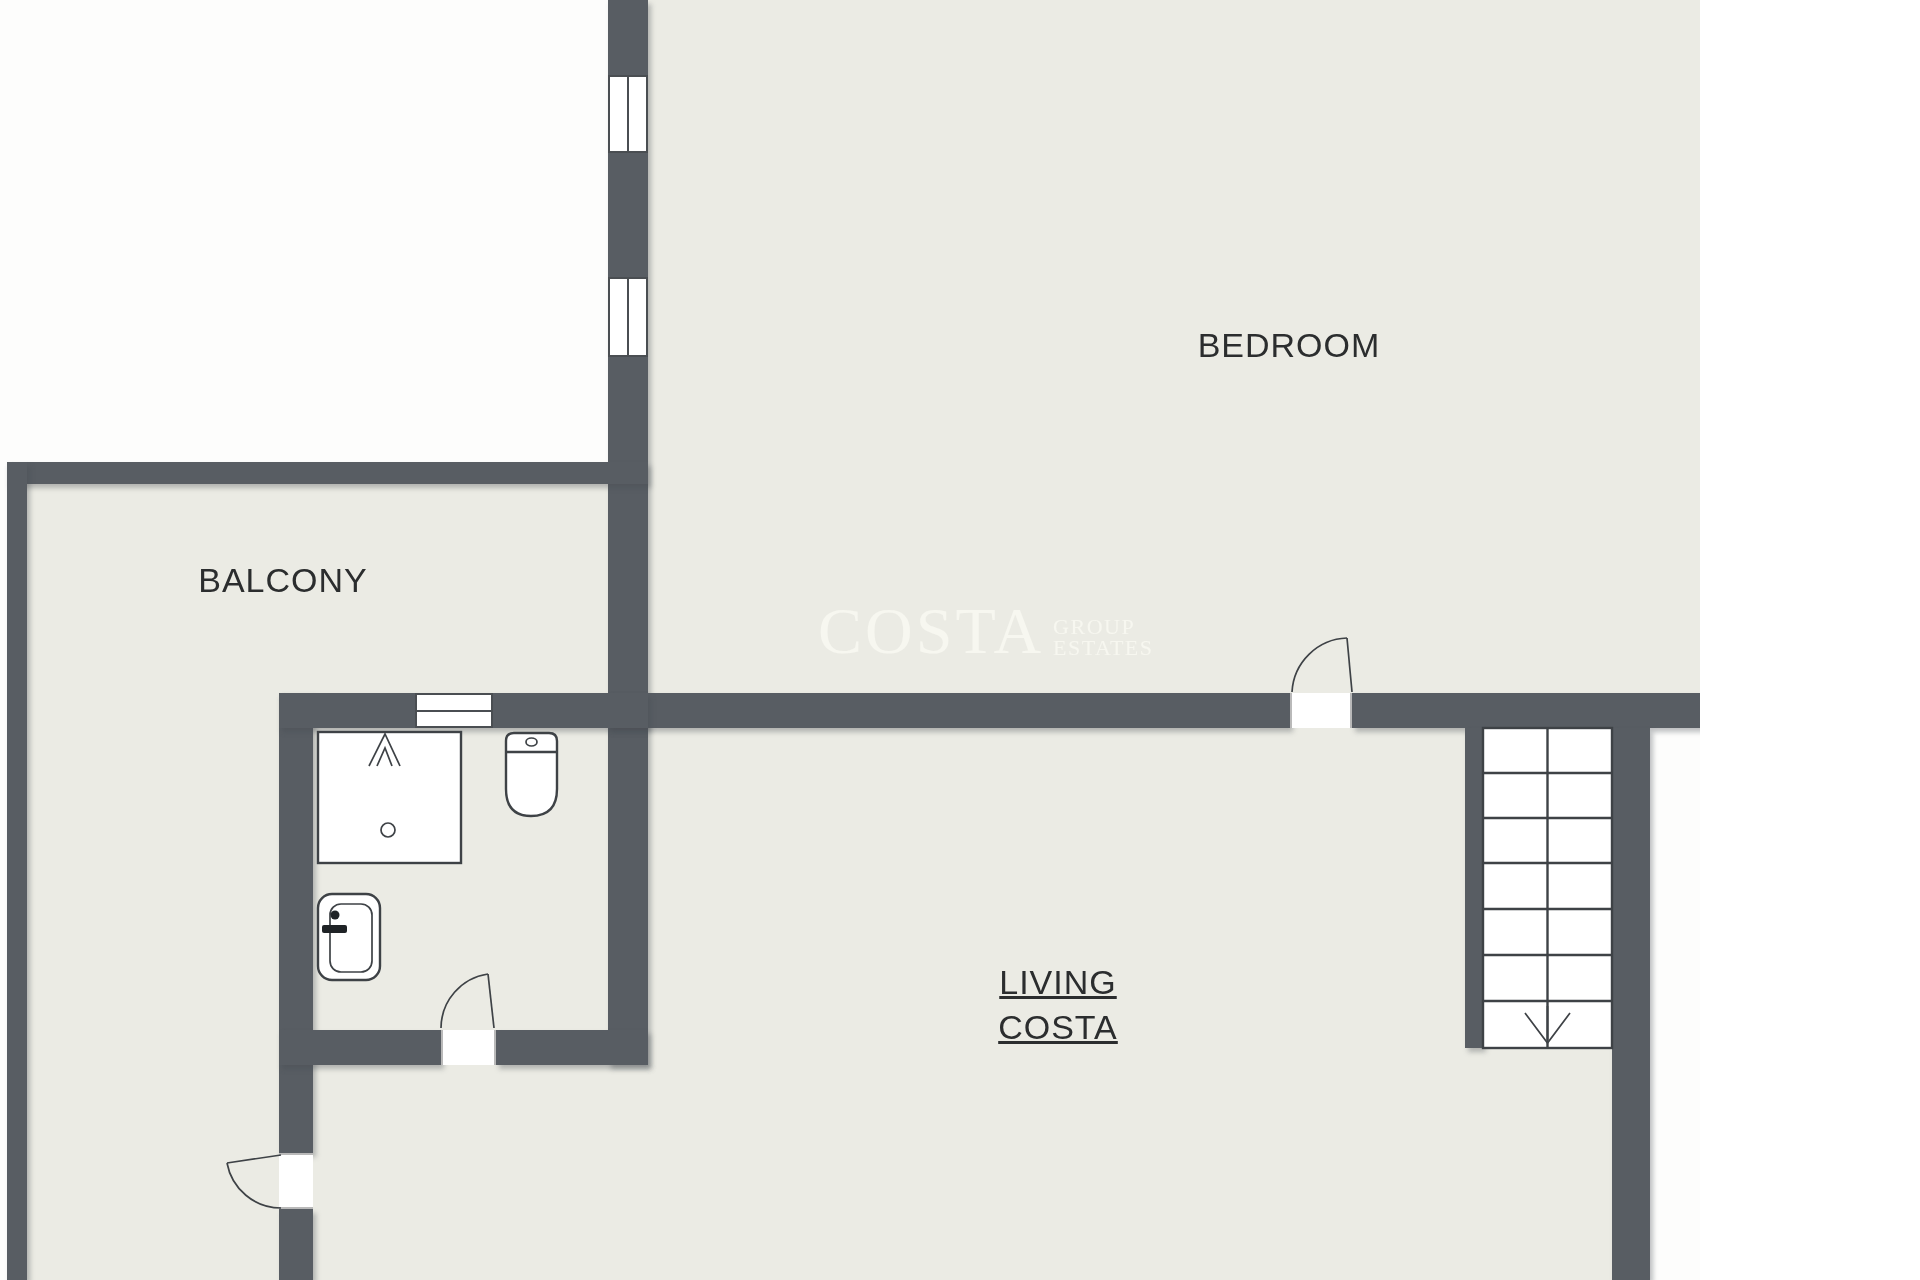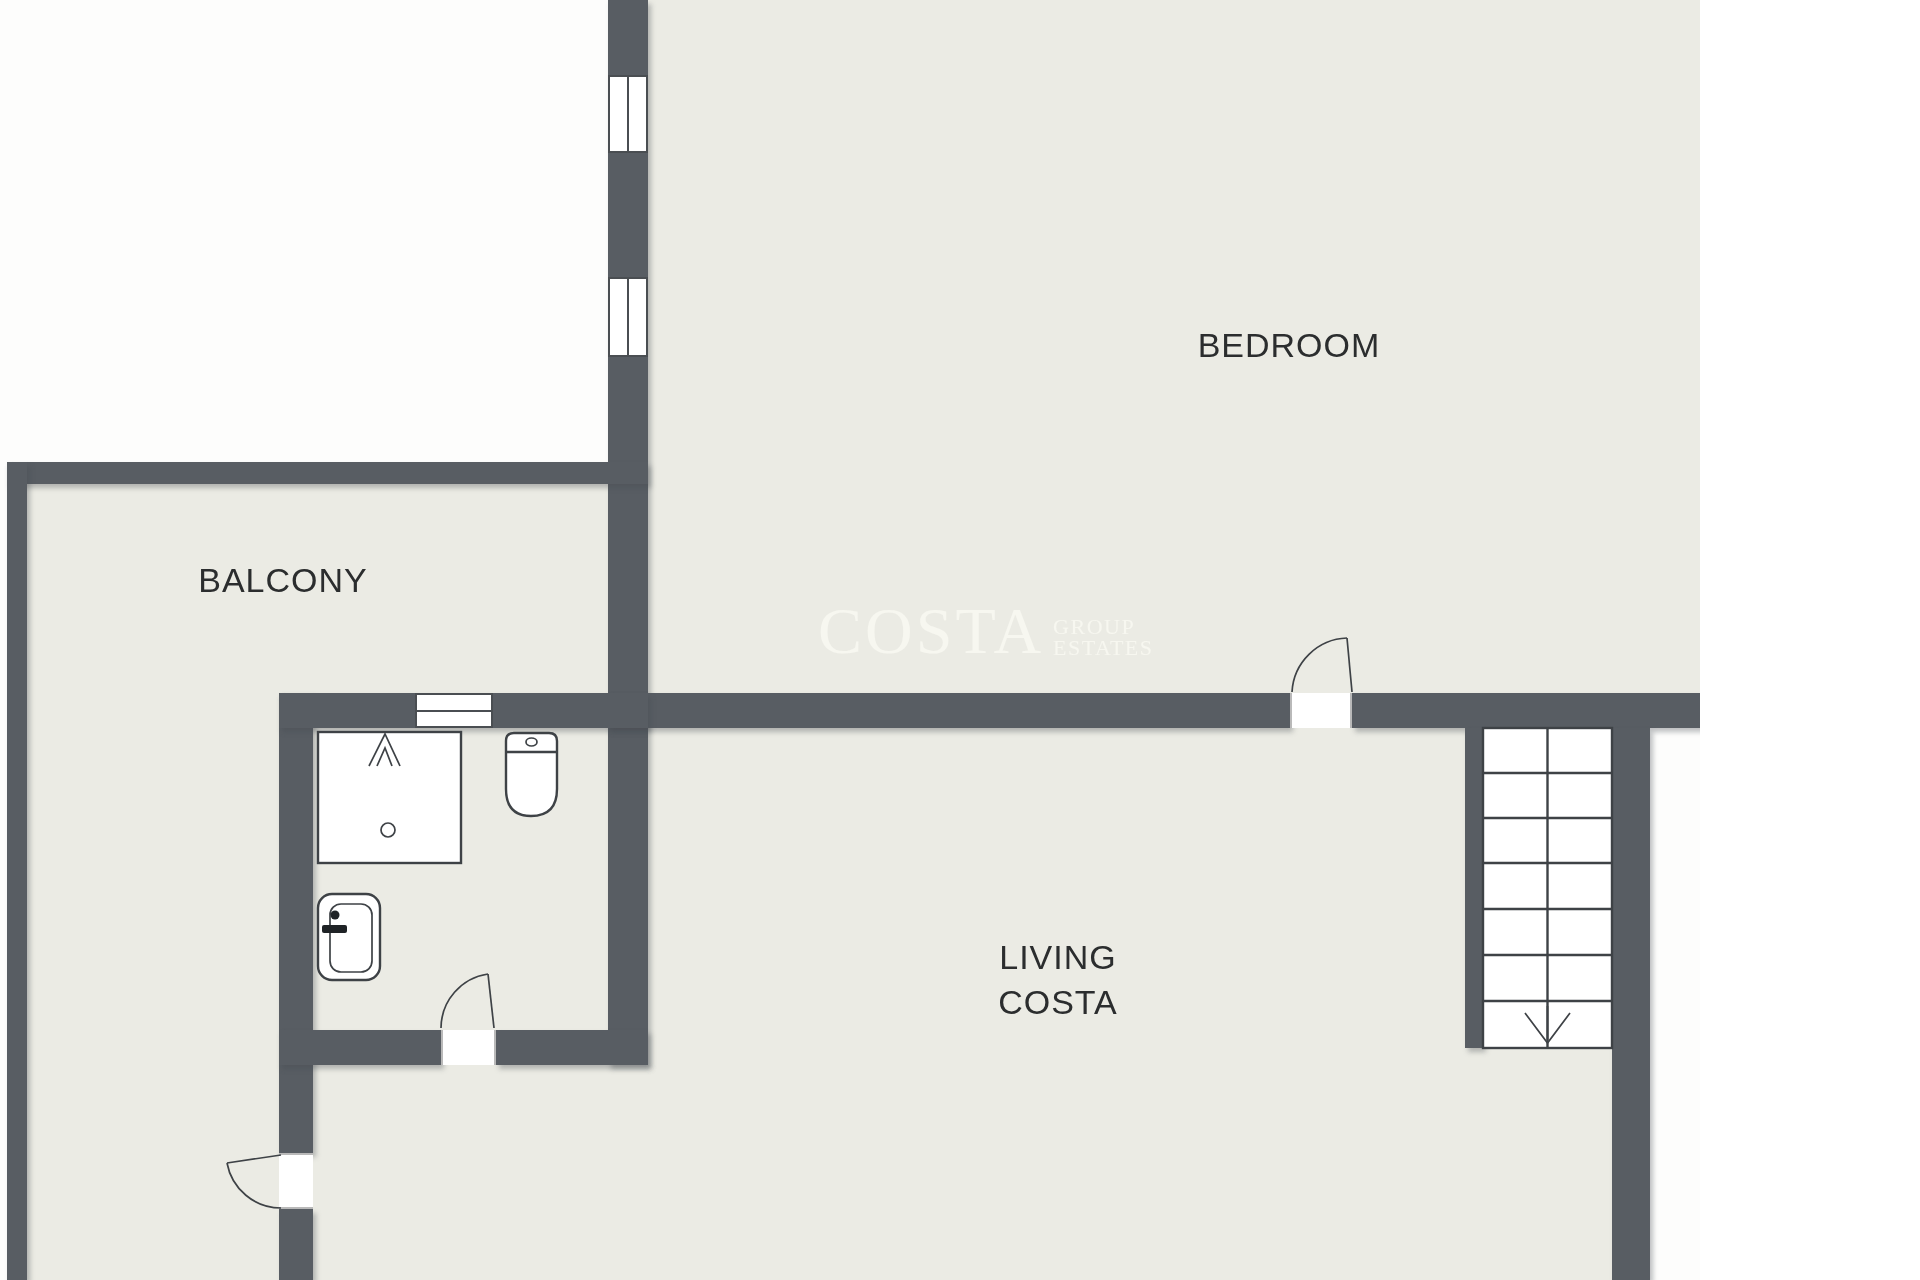--- a/index.html
+++ b/index.html
@@ -118,21 +118,21 @@
     <g>
       <rect class="fx" x="318" y="894" width="62" height="86" rx="14"></rect>
       <rect class="ln thin" x="330" y="904" width="42" height="68" rx="11"></rect>
       <circle class="solid" cx="335" cy="915" r="4.5"></circle>
       <rect class="solid" x="322" y="925" width="25" height="8" rx="2"></rect>
     </g>
   </svg>
 
   <div class="room-label" style="left:1289px;top:345px;">BEDROOM</div>
   <div class="room-label" style="left:283px;top:580px;">BALCONY</div>
-  <div class="room-label" style="left:1058px;top:980px;">
+  <div class="room-label" style="left:1058px;top:1005px;text-decoration:underline;">
     <div>LIVING</div>
     <div>COSTA</div>
   </div>
 
   <div class="watermark">
     <span class="wm-name">COSTA</span>
     <span class="wm-side">
       <div>GROUP</div>
       <div>ESTATES</div>
     </span>

